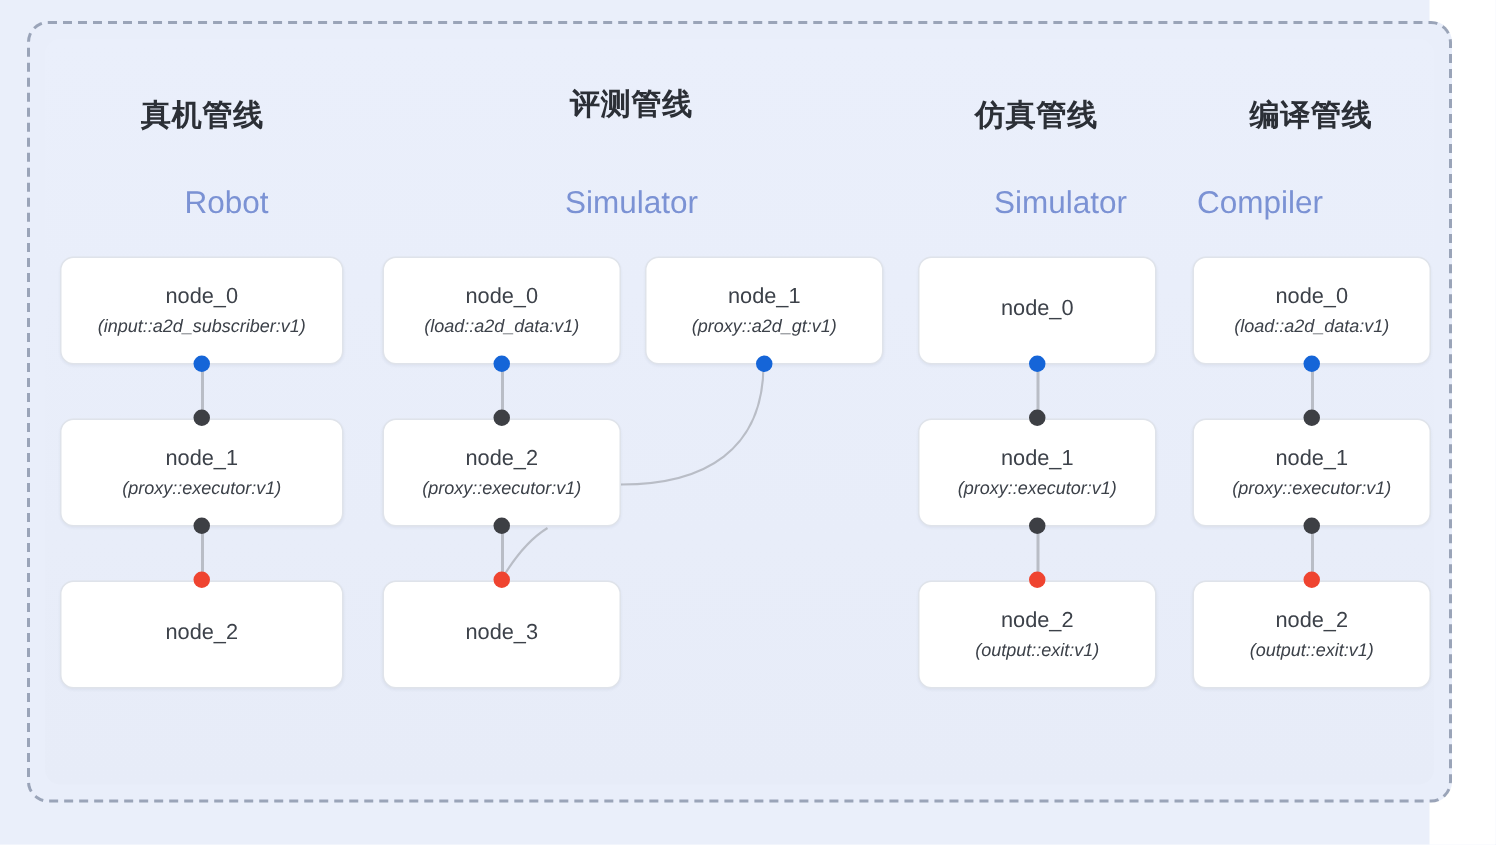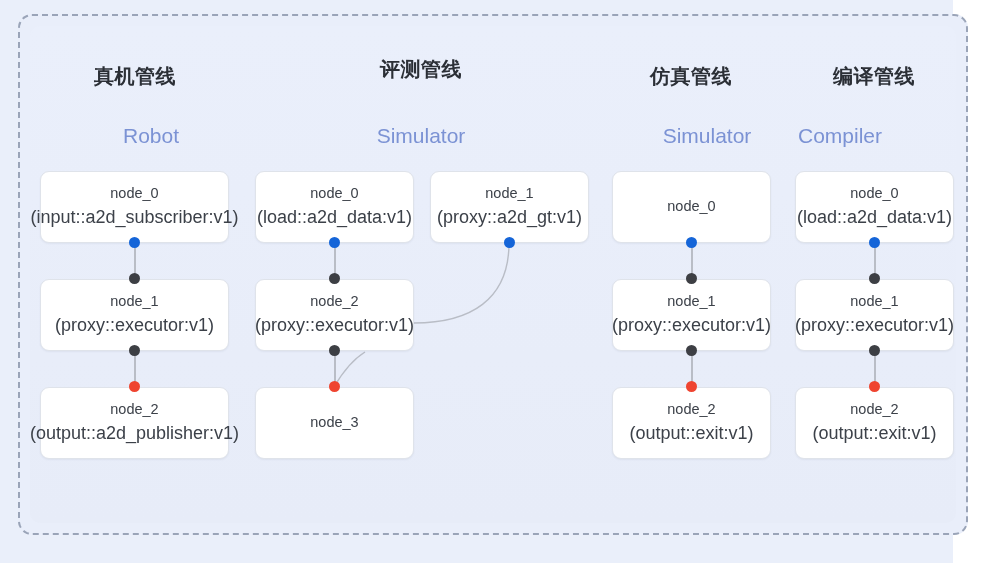--- a/index.html
+++ b/index.html
@@ -74,22 +74,23 @@
     flex-direction: column;
     align-items: center;
     justify-content: center;
     line-height: 1.45;
   }
   .node .n-name {
     font-size: 14.5px;
     color: #3c4149;
   }
   .node .n-type {
-    font-size: 18px;
+    font-size: 12px;
     color: #3c4149;
+    font-style: italic;
   }
 
   
   .link-line {
     position: absolute;
     width: 1.5px;
     background: #b9bdc6;
   }
 
   .port {
@@ -140,21 +141,20 @@
   <div class="node" style="left:40px; top:171px; width:189px; height:72px;">
     <div class="n-name">node_0</div>
     <div class="n-type">(input::a2d_subscriber:v1)</div>
   </div>
   <div class="node" style="left:40px; top:279px; width:189px; height:72px;">
     <div class="n-name">node_1</div>
     <div class="n-type">(proxy::executor:v1)</div>
   </div>
   <div class="node" style="left:40px; top:387px; width:189px; height:72px;">
     <div class="n-name">node_2</div>
-    <div class="n-type">(output::a2d_publisher:v1)</div>
   </div>
 
   <div class="port blue" style="left:129px; top:237px;"></div>
   <div class="port black" style="left:129px; top:273px;"></div>
   <div class="port black" style="left:129px; top:345px;"></div>
   <div class="port red" style="left:129px; top:381px;"></div>
 
   <div class="link-line" style="left:334px; top:242px; height:37px;"></div>
   <div class="link-line" style="left:334px; top:350px; height:37px;"></div>
 

